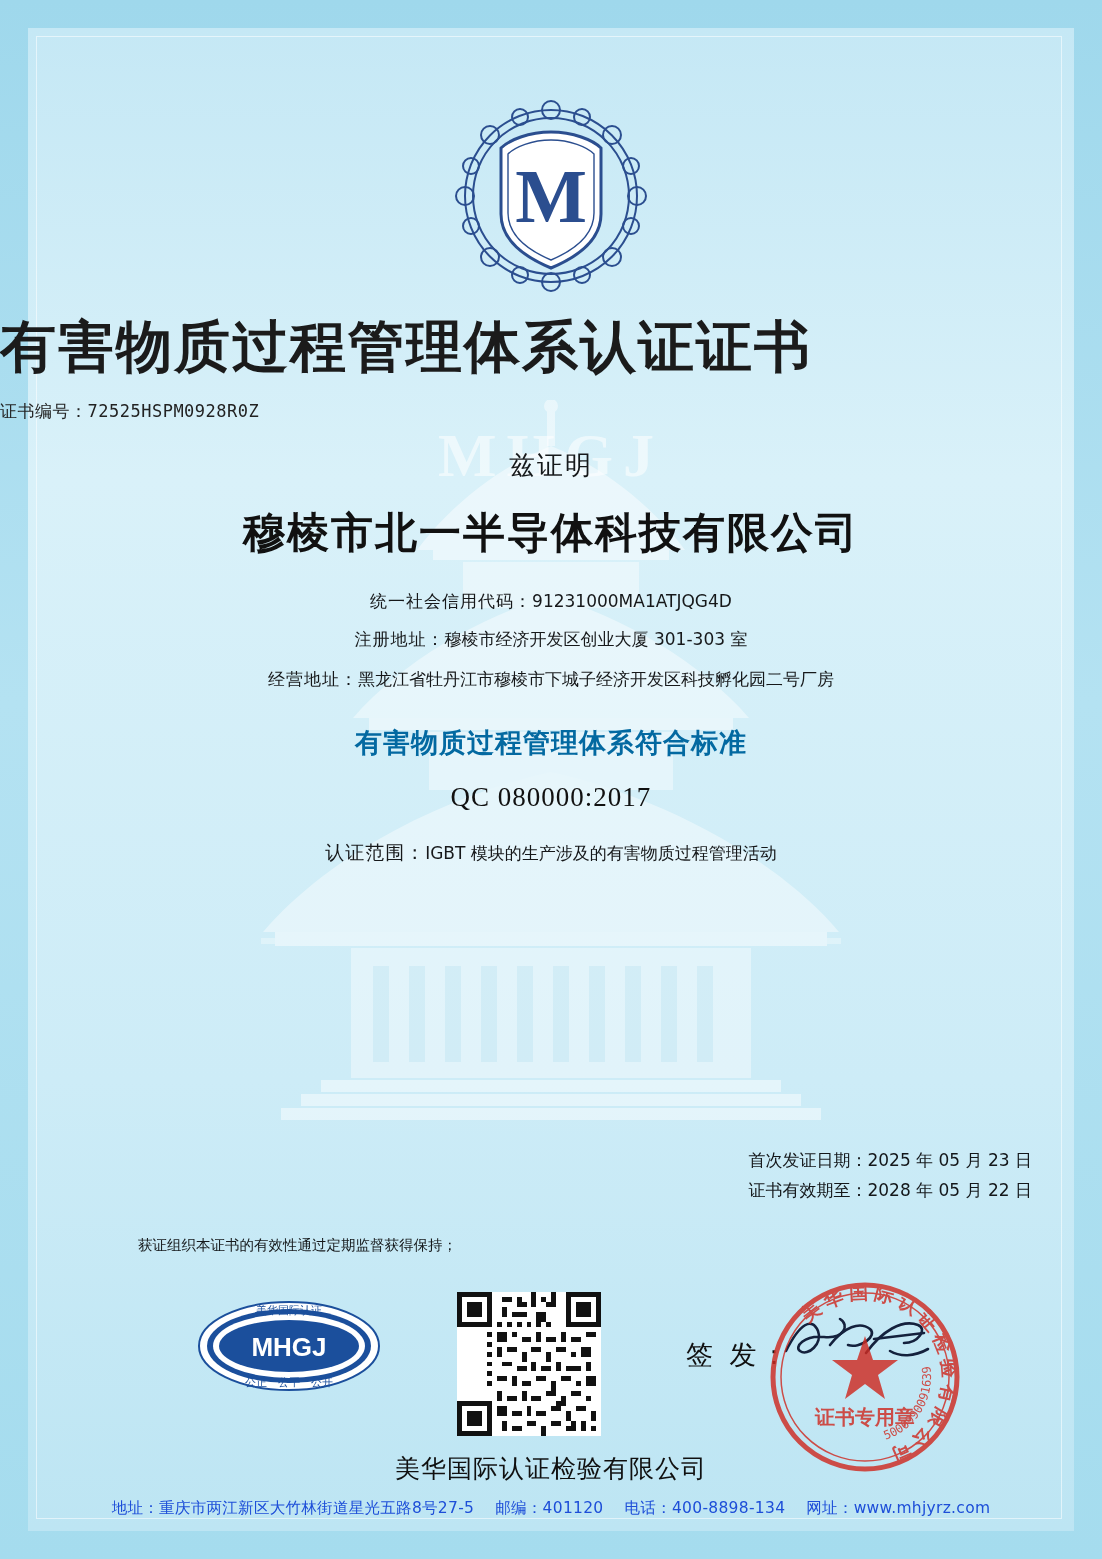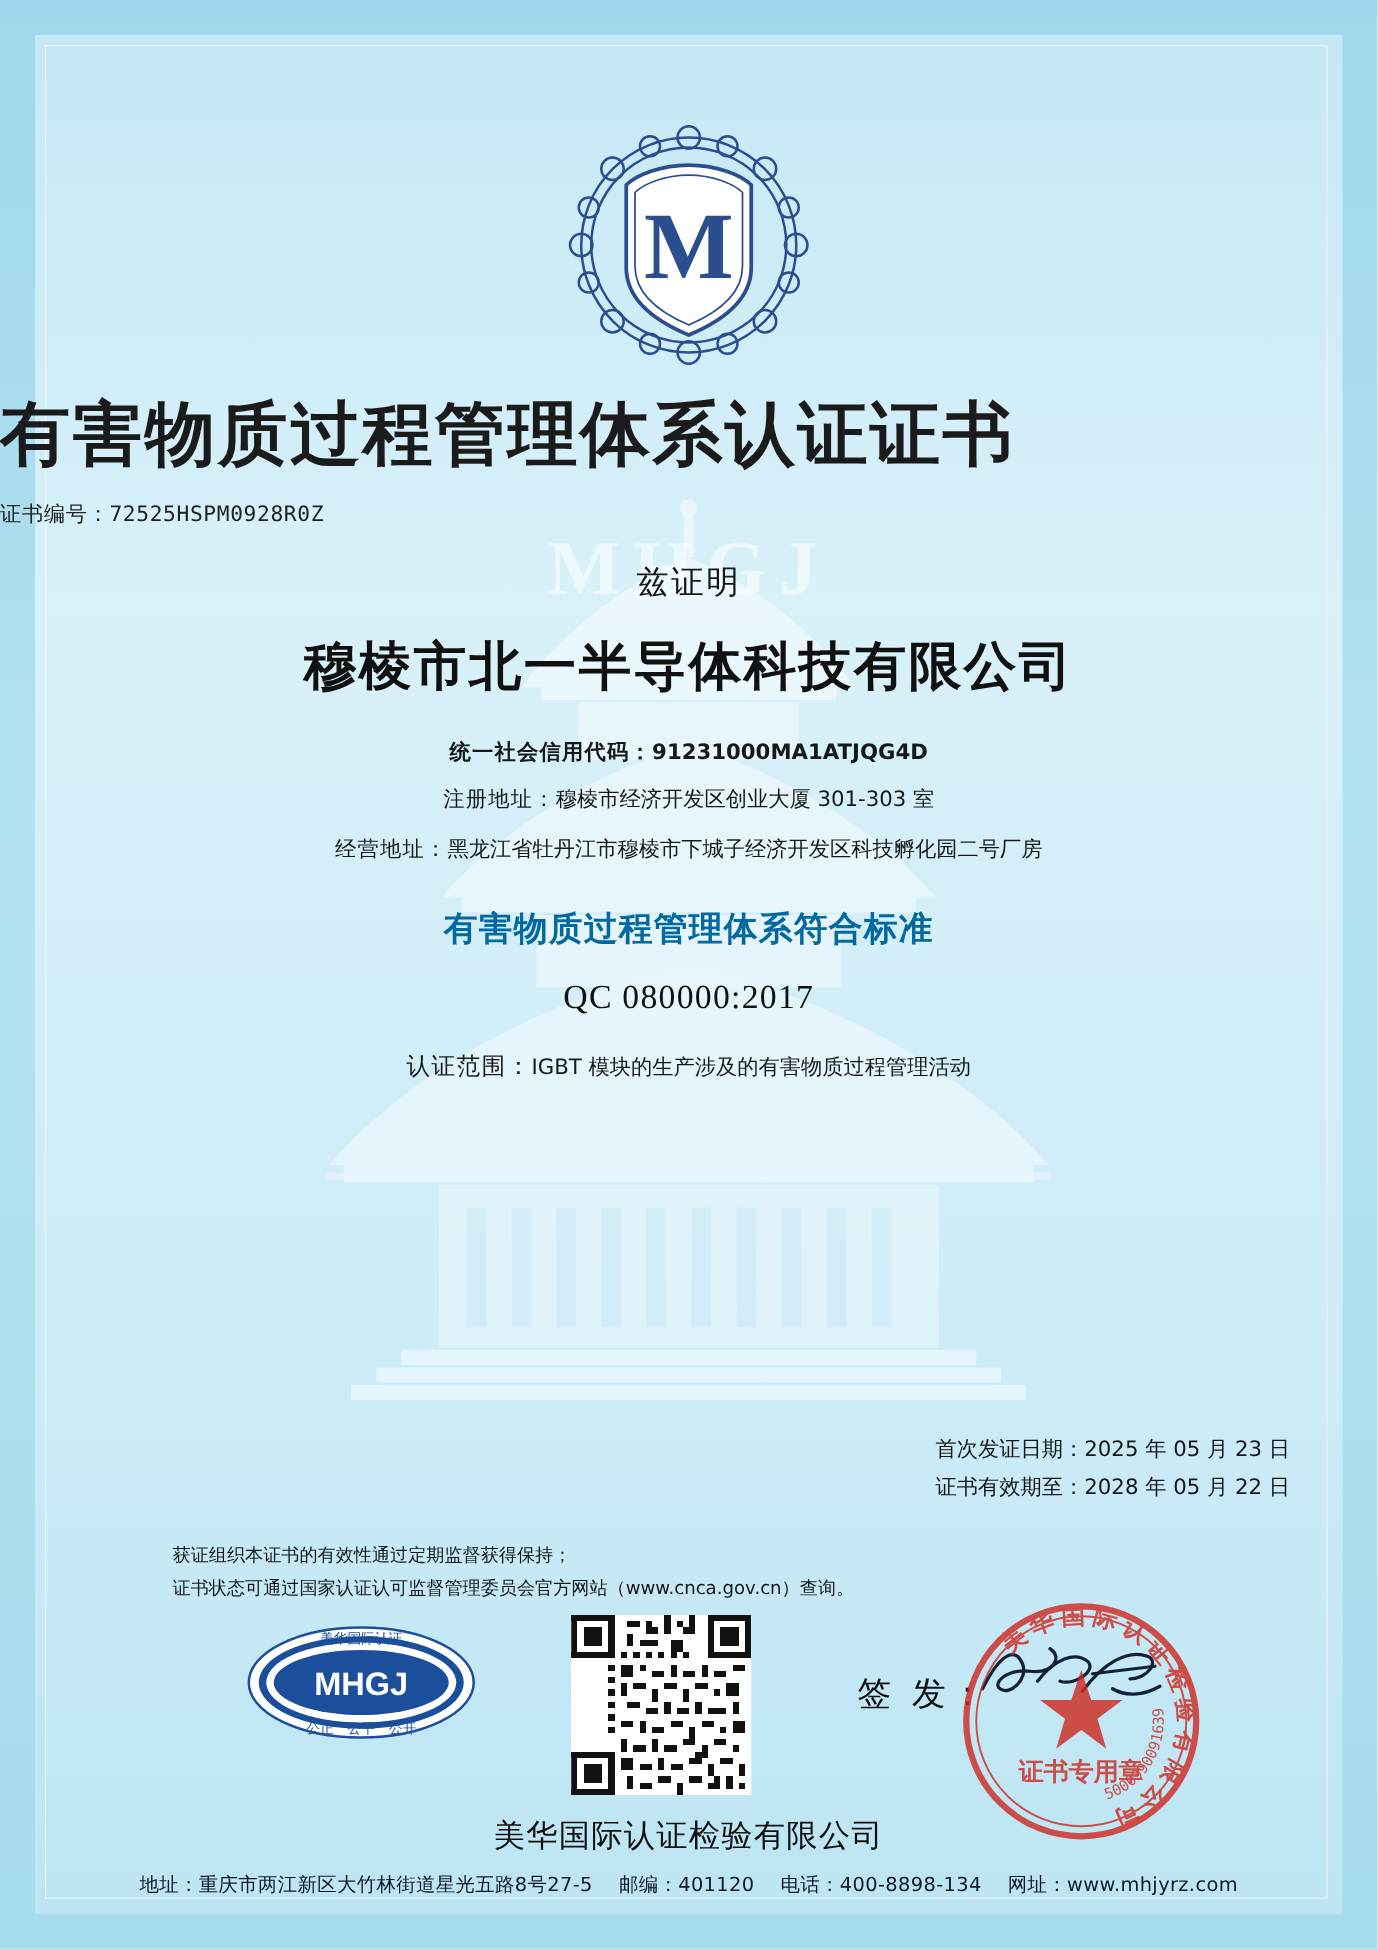--- a/index.html
+++ b/index.html
@@ -125,21 +125,21 @@
     position: absolute;
     left: 0; right: 0;
     text-align: center;
     font-size: 17px;
     color: #16181a;
     font-family: "DejaVu Sans", sans-serif;
   }
   .infoline .lbl { letter-spacing: 1px; }
   .infoline .val { font-family: "DejaVu Sans", sans-serif; }
 
-  .row-credit { top: 590px; font-weight: bold; }
+  .row-credit { top: 590px; }
   .row-reg    { top: 628px; }
   .row-oper   { top: 668px; }
 
   .standard-head {
     position: absolute;
     left: 0; right: 0;
     top: 725px;
     text-align: center;
     font-size: 27px;
     font-weight: bold;
@@ -244,21 +244,21 @@
     color: #101010;
     letter-spacing: 1px;
     font-family: "DejaVu Sans", sans-serif;
   }
   .address-footer {
     position: absolute;
     left: 0; right: 0;
     top: 1498px;
     text-align: center;
     font-size: 15.5px;
-    color: #0f172a;
+    color: #1d4ed8;
     letter-spacing: 0.3px;
     font-family: "DejaVu Sans", sans-serif;
   }
 </style>
 </head>
 <body>
 
 <div class="page">
   <div class="frame-outer"></div>
   <div class="frame-inner"></div>
@@ -378,21 +378,20 @@
       <div>
         <span>首次发证日期：</span><span>2025 年 05 月 23 日</span>
       </div>
       <div>
         <span>证书有效期至：</span><span>2028 年 05 月 22 日</span>
       </div>
     </div>
 
     <div class="notes">
       <div>获证组织本证书的有效性通过定期监督获得保持；</div>
-      <div>证书状态可通过国家认证认可监督管理委员会官方网站（www.cnca.gov.cn）查询。</div>
     </div>
   </div>
 
   <div class="logo">
     <svg viewBox="0 0 186 96" width="186" height="96" xmlns="http://www.w3.org/2000/svg">
       <ellipse cx="93" cy="48" rx="90" ry="44" fill="#ffffff" stroke="#1b4f9c" stroke-width="2"></ellipse>
       <ellipse cx="93" cy="48" rx="82" ry="37" fill="#1b4f9c"></ellipse>
       <ellipse cx="93" cy="48" rx="76" ry="32" fill="#ffffff"></ellipse>
       <ellipse cx="93" cy="48" rx="70" ry="26" fill="#1b4f9c"></ellipse>
       <text x="93" y="58" text-anchor="middle" font-family="Liberation Sans, sans-serif" font-size="26" font-weight="bold" fill="#ffffff">MHGJ</text>

